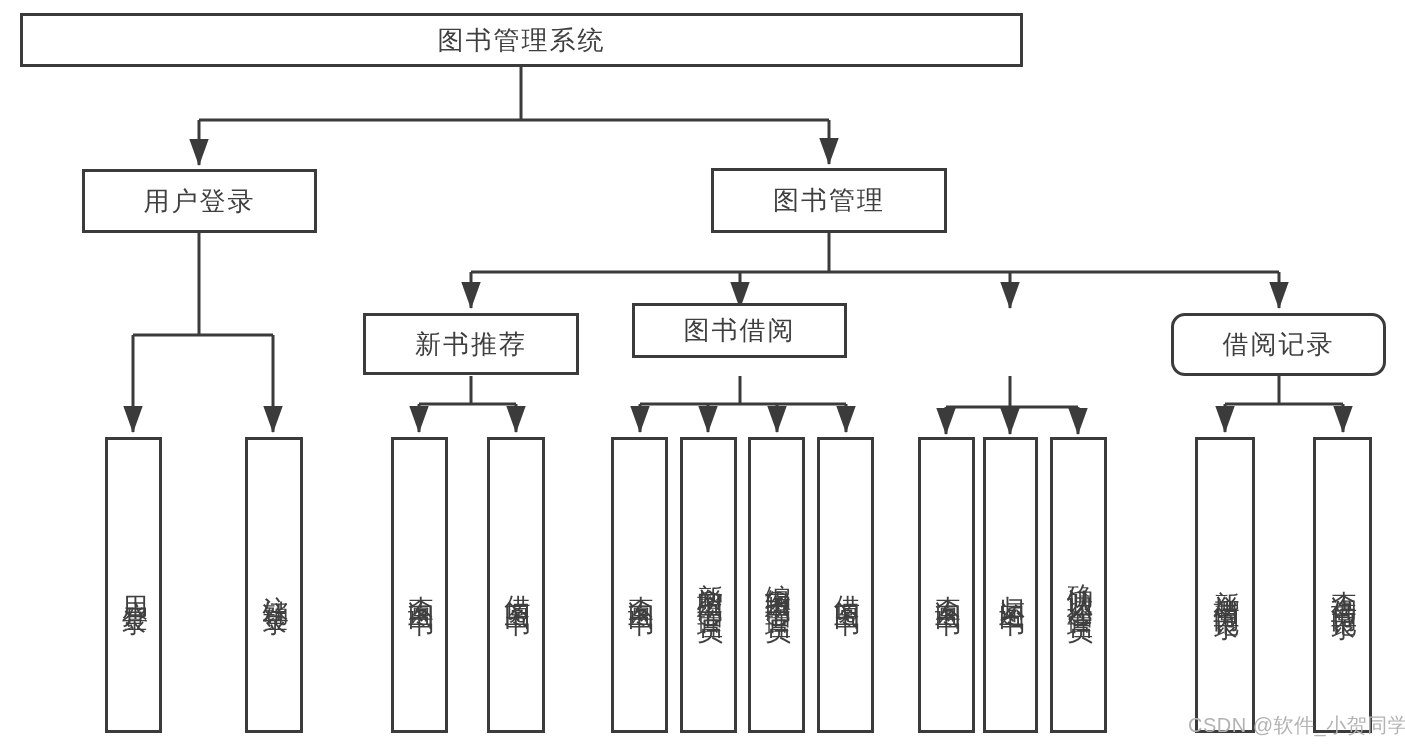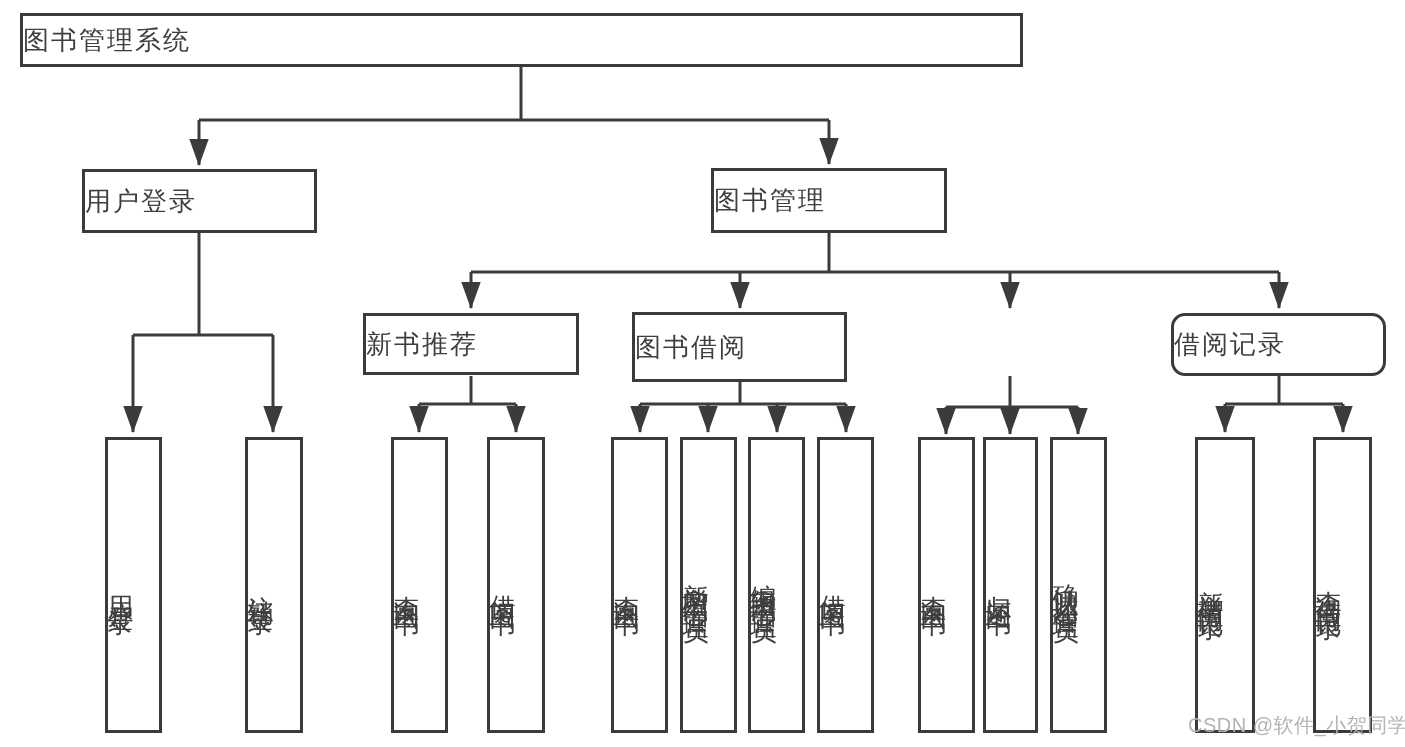--- a/index.html
+++ b/index.html
@@ -9,40 +9,41 @@
     background:#ffffff;
     font-family:"Liberation Sans","DejaVu Sans",sans-serif;
     overflow:hidden;
   }
   .connectors{position:absolute;left:0;top:0;z-index:1;}
   .box{
     position:absolute;
     box-sizing:border-box;
     border:3px solid #3b3b3b;
     background:#ffffff;
-    display:flex;align-items:center;
+    display:flex;align-items:center;justify-content:center;
     color:#3f3f3f;
     z-index:2;
+    font-family:Liberation Mono, monospace;
   }
   .h-box{font-size:26px;letter-spacing:2px;white-space:nowrap;}
   .leaf{top:437px;height:296px;}
   .leaf .v-text{
     writing-mode:vertical-rl;
     text-orientation:mixed;
     font-size:26px;
     letter-spacing:5px;
     line-height:1.0;
     white-space:nowrap;
   }
   
   #n-root{left:20px;top:13px;width:1003px;height:54px;}
   #n-user-login{left:82px;top:169px;width:235px;height:64px;}
   #n-book-mgmt{left:711px;top:168px;width:236px;height:65px;}
   #n-new-book-rec{left:363px;top:313px;width:216px;height:62px;}
-  #n-book-borrow{left:632px;top:312px;width:215px;height:70px;}
+  #n-book-borrow{left:632px;top:303px;width:215px;height:55px;}
   #n-current-borrow{left:902px;top:313px;width:215px;height:63px;}
   #n-borrow-records{left:1171px;top:313px;width:215px;height:63px;border-radius:14px;}
   #l-user-login{left:105px;width:57px;}
   #l-logout{left:245px;width:58px;}
   #l-rec-search{left:391px;width:57px;}
   #l-rec-borrow{left:487px;width:58px;}
   #l-bb-search{left:611px;width:57px;}
   #l-bb-add{left:680px;width:57px;}
   #l-bb-edit{left:748px;width:57px;}
   #l-bb-borrow{left:817px;width:57px;}

